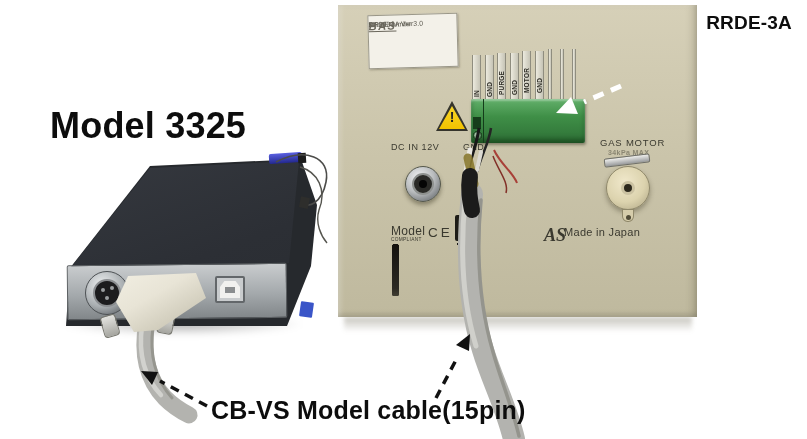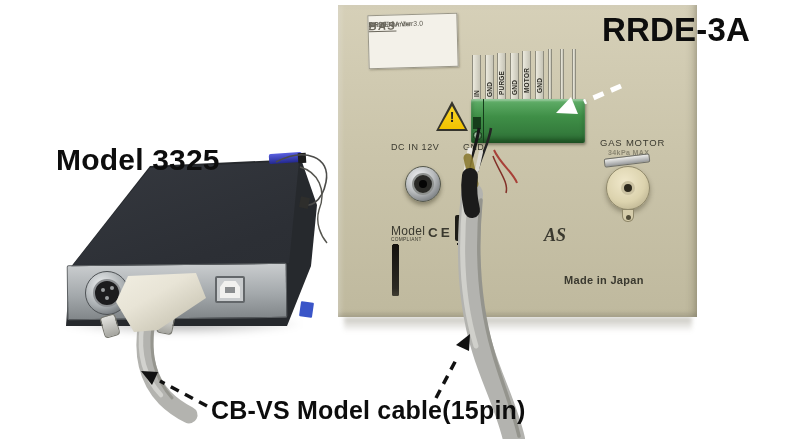--- a/index.html
+++ b/index.html
@@ -3,22 +3,22 @@
 <meta charset="utf-8">
 <style>
   html,body{margin:0;padding:0;background:#fff;}
   #stage{
     position:relative;width:807px;height:439px;overflow:hidden;background:#fff;
     font-family:"Liberation Sans",sans-serif;
   }
   #stage *{position:absolute;box-sizing:border-box;}
   
   .callout{font-weight:700;color:#0d0d0d;line-height:1.12;letter-spacing:0.2px;z-index:10;}
-  .callout.model{left:56px;top:106px;font-size:30px;margin-top:37px;}
-  .callout.rrde{left:545px;top:12px;width:262px;text-align:center;font-size:33px;}
+  .callout.model{left:50px;top:106px;font-size:36px;}
+  .callout.rrde{left:530px;top:12px;width:262px;text-align:right;font-size:19px;}
   .callout.cable{left:211px;top:396px;font-size:25px;white-space:nowrap;}
   
   .panel{left:338px;top:5px;width:359px;height:312px;z-index:1;
     background:linear-gradient(180deg,var(--panel-beige-light) 0%,var(--panel-beige) 45%,var(--panel-beige-dark) 100%);
     box-shadow:inset -7px 0 10px -5px rgba(70,65,45,.35), inset 3px 0 6px -2px rgba(255,255,255,.45),
                inset 0 -4px 6px -3px rgba(70,65,45,.4);
   }
   .panel-shadow{left:344px;top:317px;width:348px;height:15px;z-index:0;
     background:linear-gradient(180deg,rgba(105,100,80,.38),rgba(105,100,80,0));filter:blur(2px);}
   .sticker{left:30px;top:9px;width:90px;height:54px;background:#f3f1e9;border:1px solid #9a9788;
@@ -27,23 +27,23 @@
   .sticker div{position:static;font-size:7px;line-height:9px;}
   .sticker .logo{font-size:11px;font-weight:800;font-style:italic;letter-spacing:1.5px;color:#6a675c;
     text-decoration:underline;margin-top:2px;}
   .ptext{color:var(--text-dark);font-weight:400;}
   .dc-label{left:53px;top:137px;font-size:9px;letter-spacing:.6px;}
   .gnd-label{left:125px;top:137px;font-size:9px;letter-spacing:.4px;}
   .gas-label{left:262px;top:132px;font-size:9.5px;letter-spacing:.8px;}
   .gas-max{left:270px;top:144px;font-size:7px;color:#8a8672;font-weight:700;letter-spacing:.4px;}
   .rohs{left:53px;top:219px;font-size:12px;letter-spacing:.3px;}
   .rohs-sub{left:53px;top:232px;font-size:4.8px;letter-spacing:.3px;}
-  .ce{left:90px;top:220px;font-size:13.5px;letter-spacing:3px;font-weight:700;color:var(--text-dark);}
+  .ce{left:90px;top:220px;font-size:13.5px;letter-spacing:3px;font-weight:400;color:var(--text-dark);}
   .brand{left:206px;top:220px;font-size:18px;font-weight:800;font-style:italic;font-family:"Liberation Serif",serif;}
-  .madein{left:226px;top:221px;font-size:11px;font-weight:700;color:var(--text-dark);letter-spacing:.3px;margin-top:48px;}
+  .madein{left:226px;top:221px;font-size:11px;font-weight:400;color:var(--text-dark);letter-spacing:.3px;}
   
   .warn-outer{left:98px;top:96px;width:32px;height:30px;background:#35342c;
     clip-path:polygon(50% 0,100% 100%,0 100%);}
   .warn-inner{left:101px;top:101px;width:26px;height:23px;background:linear-gradient(#f8d62a,var(--warning-yellow));
     clip-path:polygon(50% 0,100% 100%,0 100%);}
   .warn-mark{left:98px;top:104px;width:32px;text-align:center;font-size:14px;font-weight:800;color:#222;}
   
   .tblock{left:133px;top:94px;width:114px;height:44px;border-radius:2px;display:flex;position:absolute;
     background:linear-gradient(180deg,#63b06b 0%,var(--terminal-green) 40%,#2e7036 100%);
     box-shadow:inset 0 2px 2px rgba(255,255,255,.35), inset 0 -4px 5px rgba(0,30,0,.4),1px 2px 3px rgba(60,60,40,.5);}

